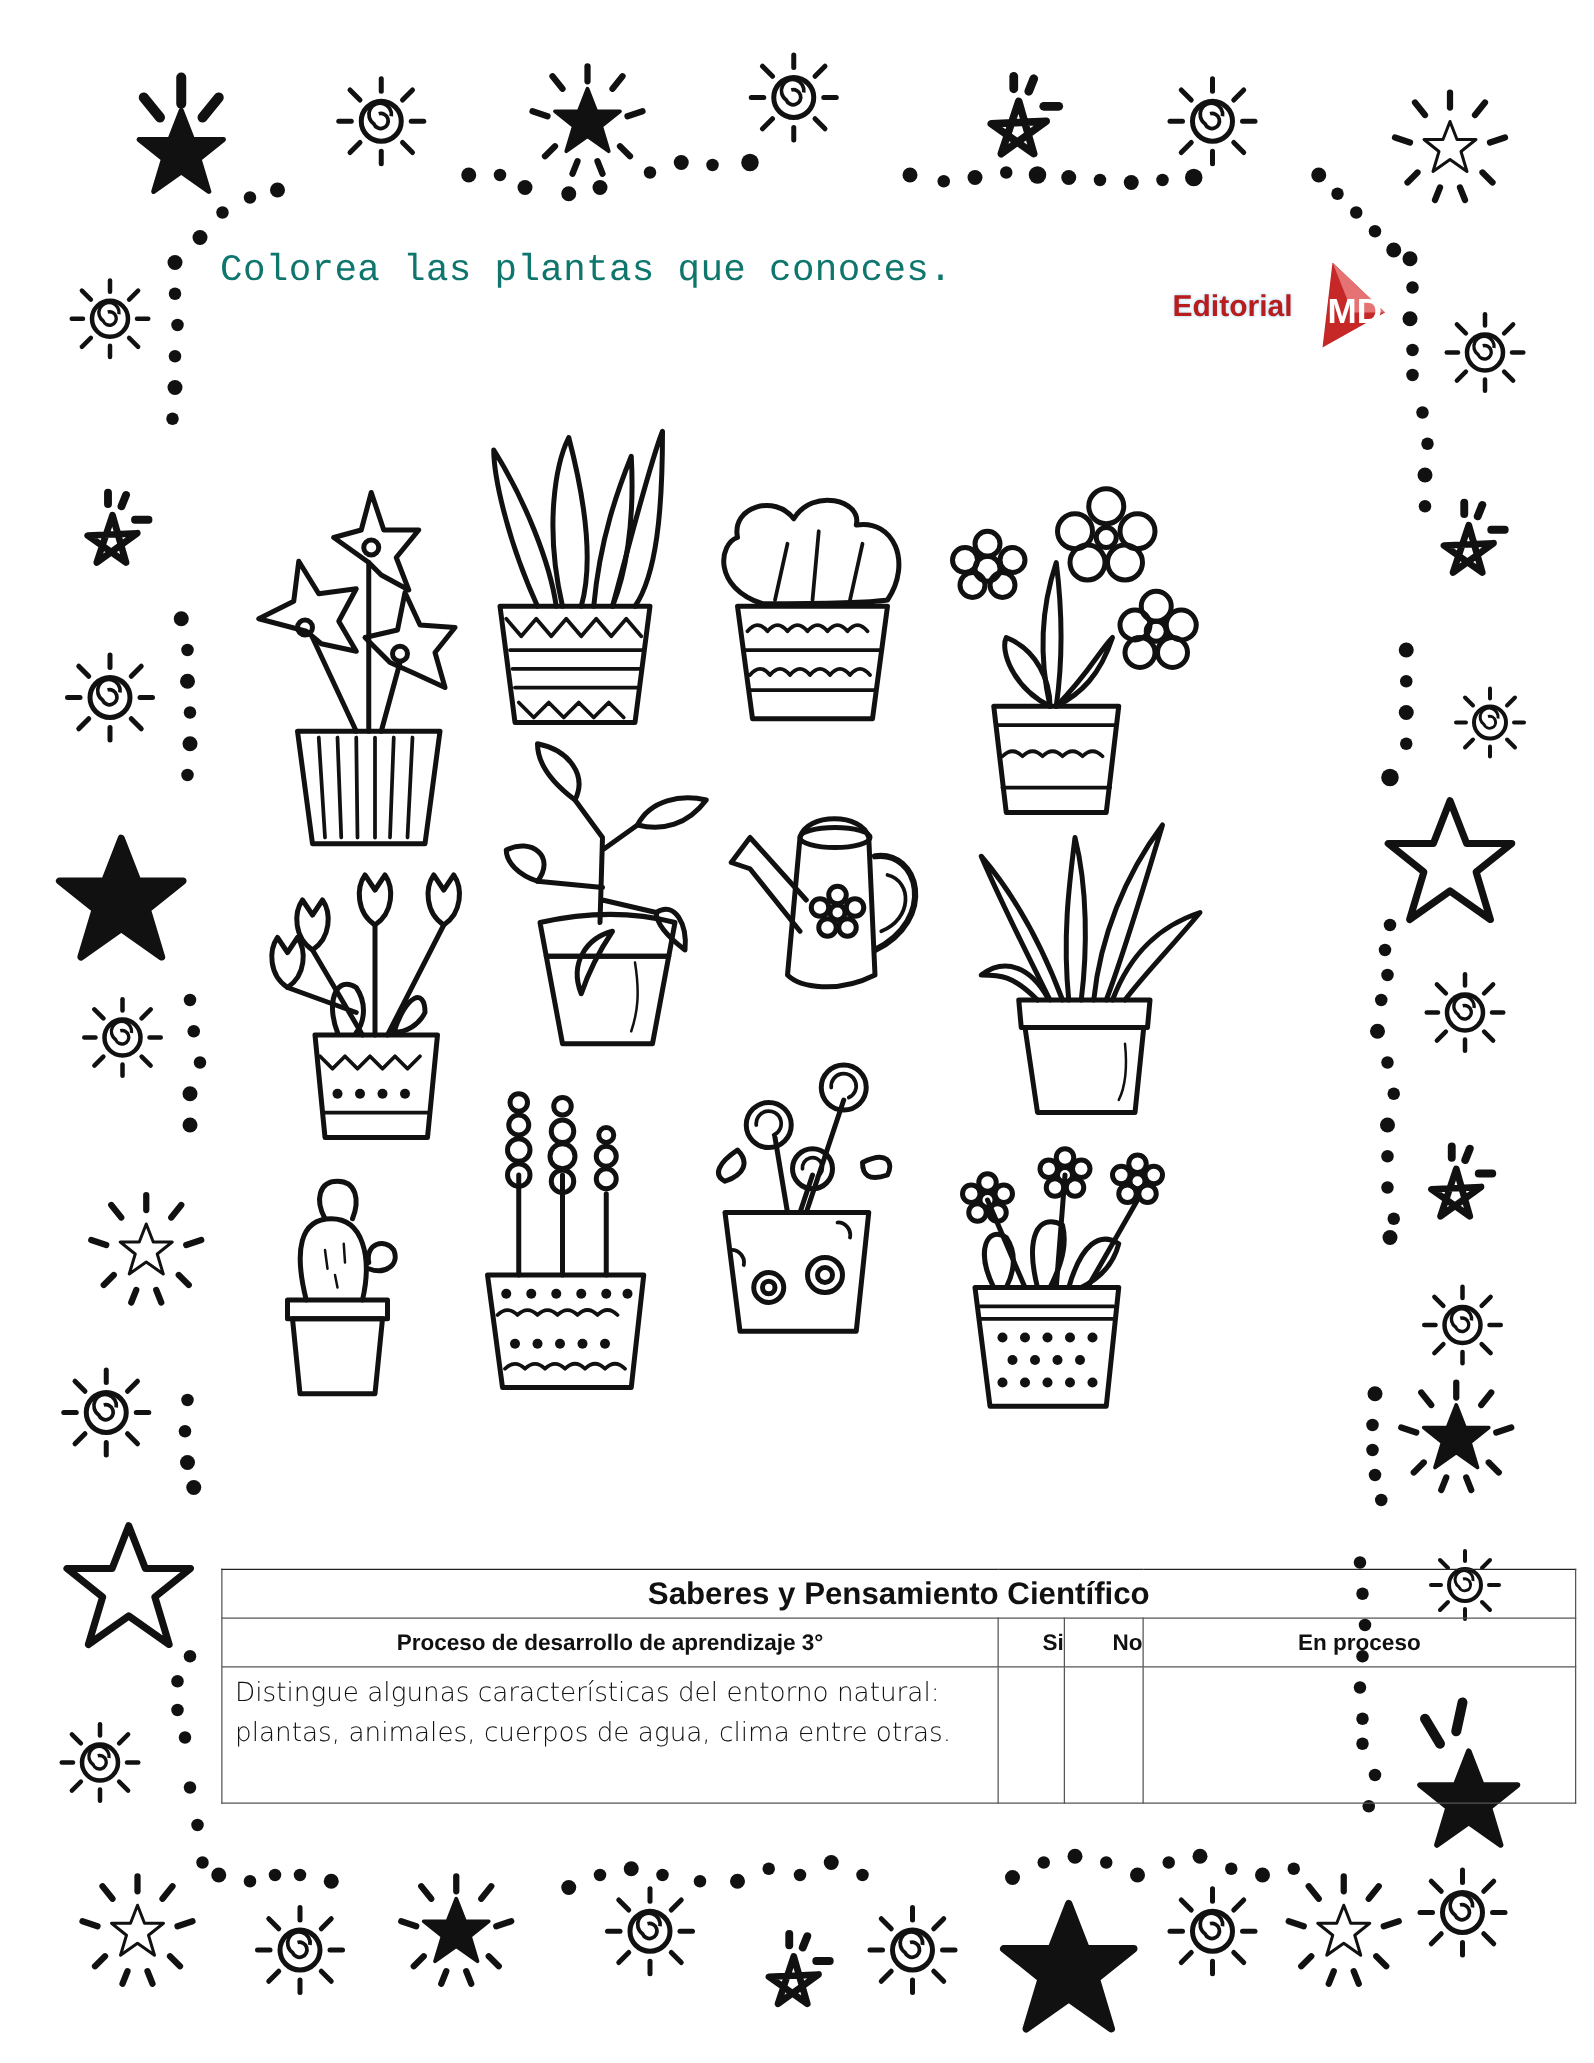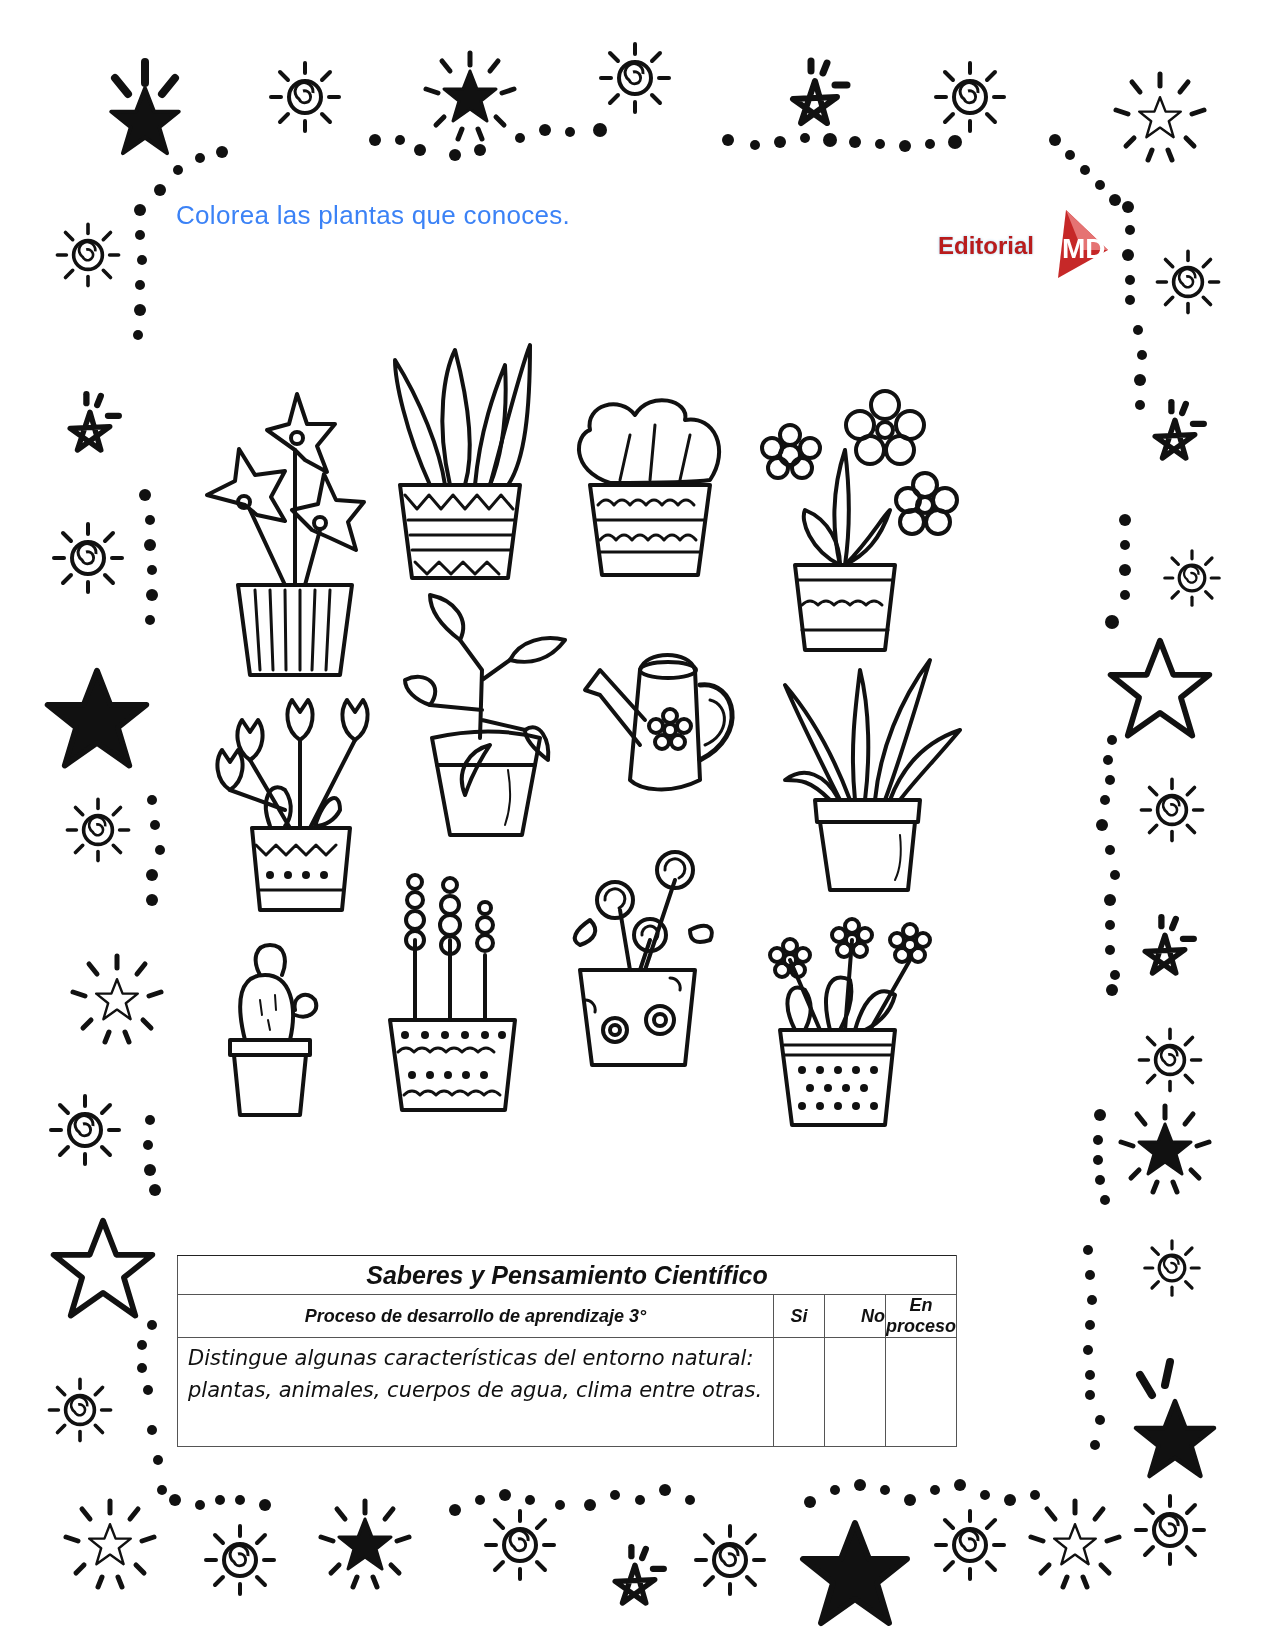--- a/index.html
+++ b/index.html
@@ -1,29 +1,29 @@
 <!DOCTYPE html>
 <html><head>
 <meta charset="utf-8">
 <style>
   html, body { margin: 0; padding: 0; background: #ffffff; }
   body { width: 1275px; height: 1650px; position: relative; overflow: hidden; font-family: "DejaVu Sans", sans-serif; color: #111; }
   .abs { position: absolute; }
-  .instruction { left: 176px; top: 200px; font-size: 26px; letter-spacing: 0.3px; color: #3b82f6; font-family: Liberation Sans, sans-serif; font-weight: 300; }
+  .instruction { left: 176px; top: 200px; font-size: 30px; letter-spacing: 0.3px; color: #0f766e; font-family: Liberation Mono, monospace; font-weight: 300; }
   .logo { left: 938px; top: 210px; width: 170px; height: 70px; }
   .logo-text { position: absolute; left: 0; top: 22px; font-size: 24px; font-weight: bold; color: #b91c1c; font-family: "Liberation Sans", sans-serif; text-shadow: 0 0 3px #9fd3ef; }
   .logo-mark { position: absolute; left: 110px; top: 0; }
   svg { display: block; }
   .table-wrap { left: 177px; top: 1255px; width: 920px; }
-  table.eval { border-collapse: collapse; width: 780px; font-family: "Liberation Sans", sans-serif; font-style: italic; }
+  table.eval { border-collapse: collapse; width: 1084px; font-family: "Liberation Sans", sans-serif; }
   table.eval td, table.eval th { border: 1px solid #555; padding: 0; }
   .t-title { height: 38px; text-align: center; font-size: 25px; font-weight: bold; border-top: 1.5px solid #222 !important; }
   .t-head th { height: 38px; font-size: 18px; font-weight: bold; }
   .t-head .h-main { text-align: center; width: 620px; }
-  .t-head .h-si { width: 52px; text-align: center; }
+  .t-head .h-si { width: 52px; text-align: right; }
   .t-head .h-no { width: 62px; text-align: right; }
   .t-head .h-proc { text-align: center; }
   .t-body td { height: 100px; vertical-align: top; }
   .t-body .desc { font-size: 21px; line-height: 32px; padding: 4px 10px; font-family: "DejaVu Sans", sans-serif; font-weight: 300; }
   .plants { left: 190px; top: 340px; width: 860px; height: 840px; }
 </style>
 </head>
 <body>
 
 <svg class="abs" style="left:0;top:0" width="1275" height="1650">

